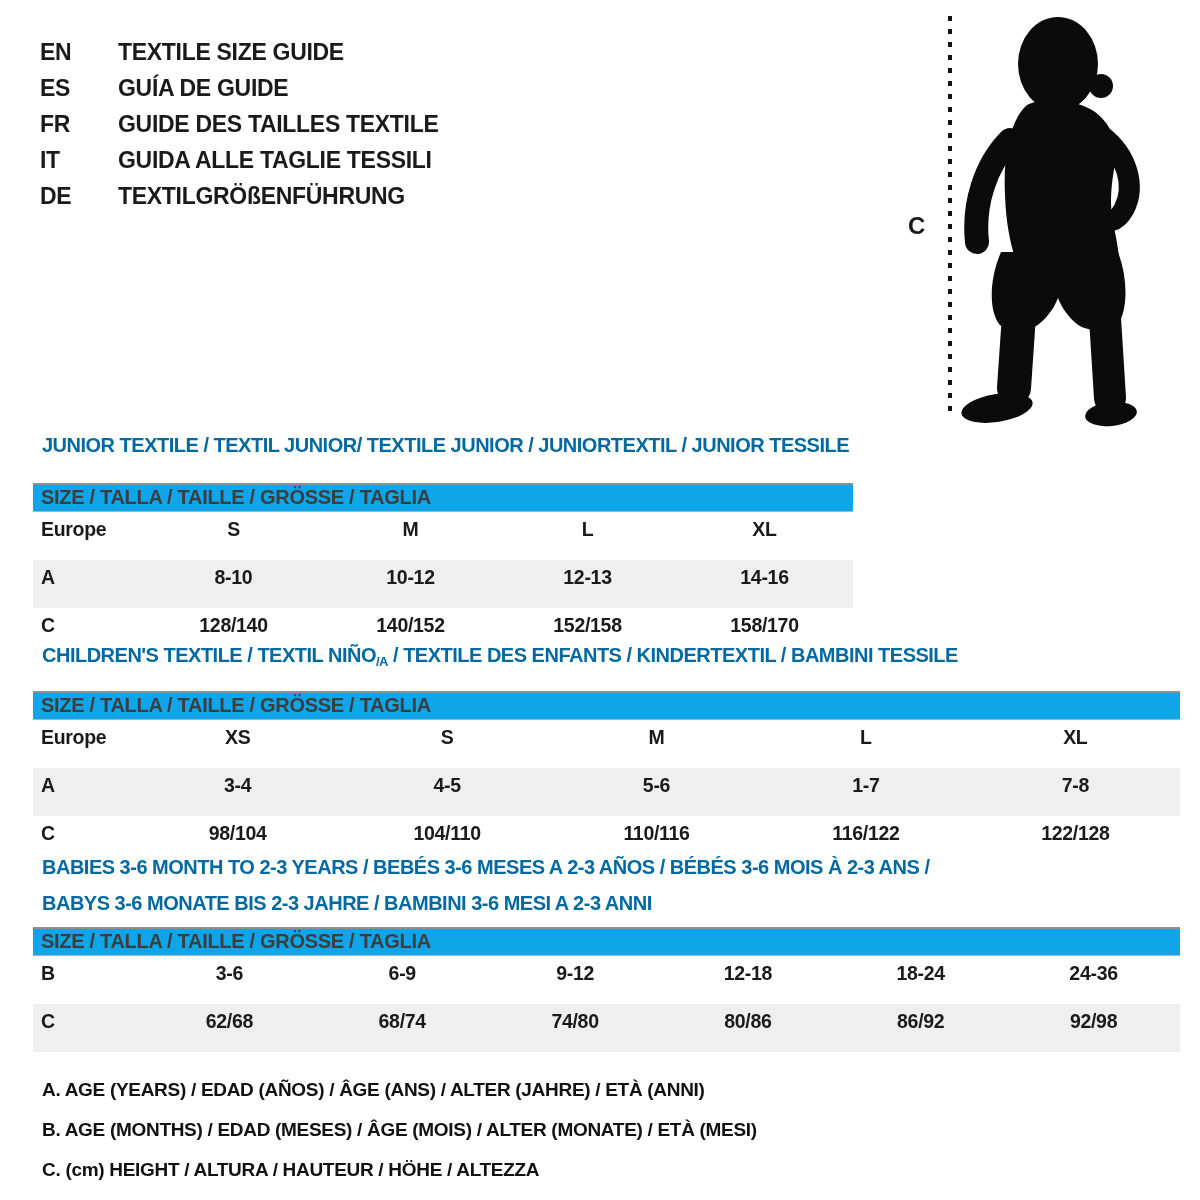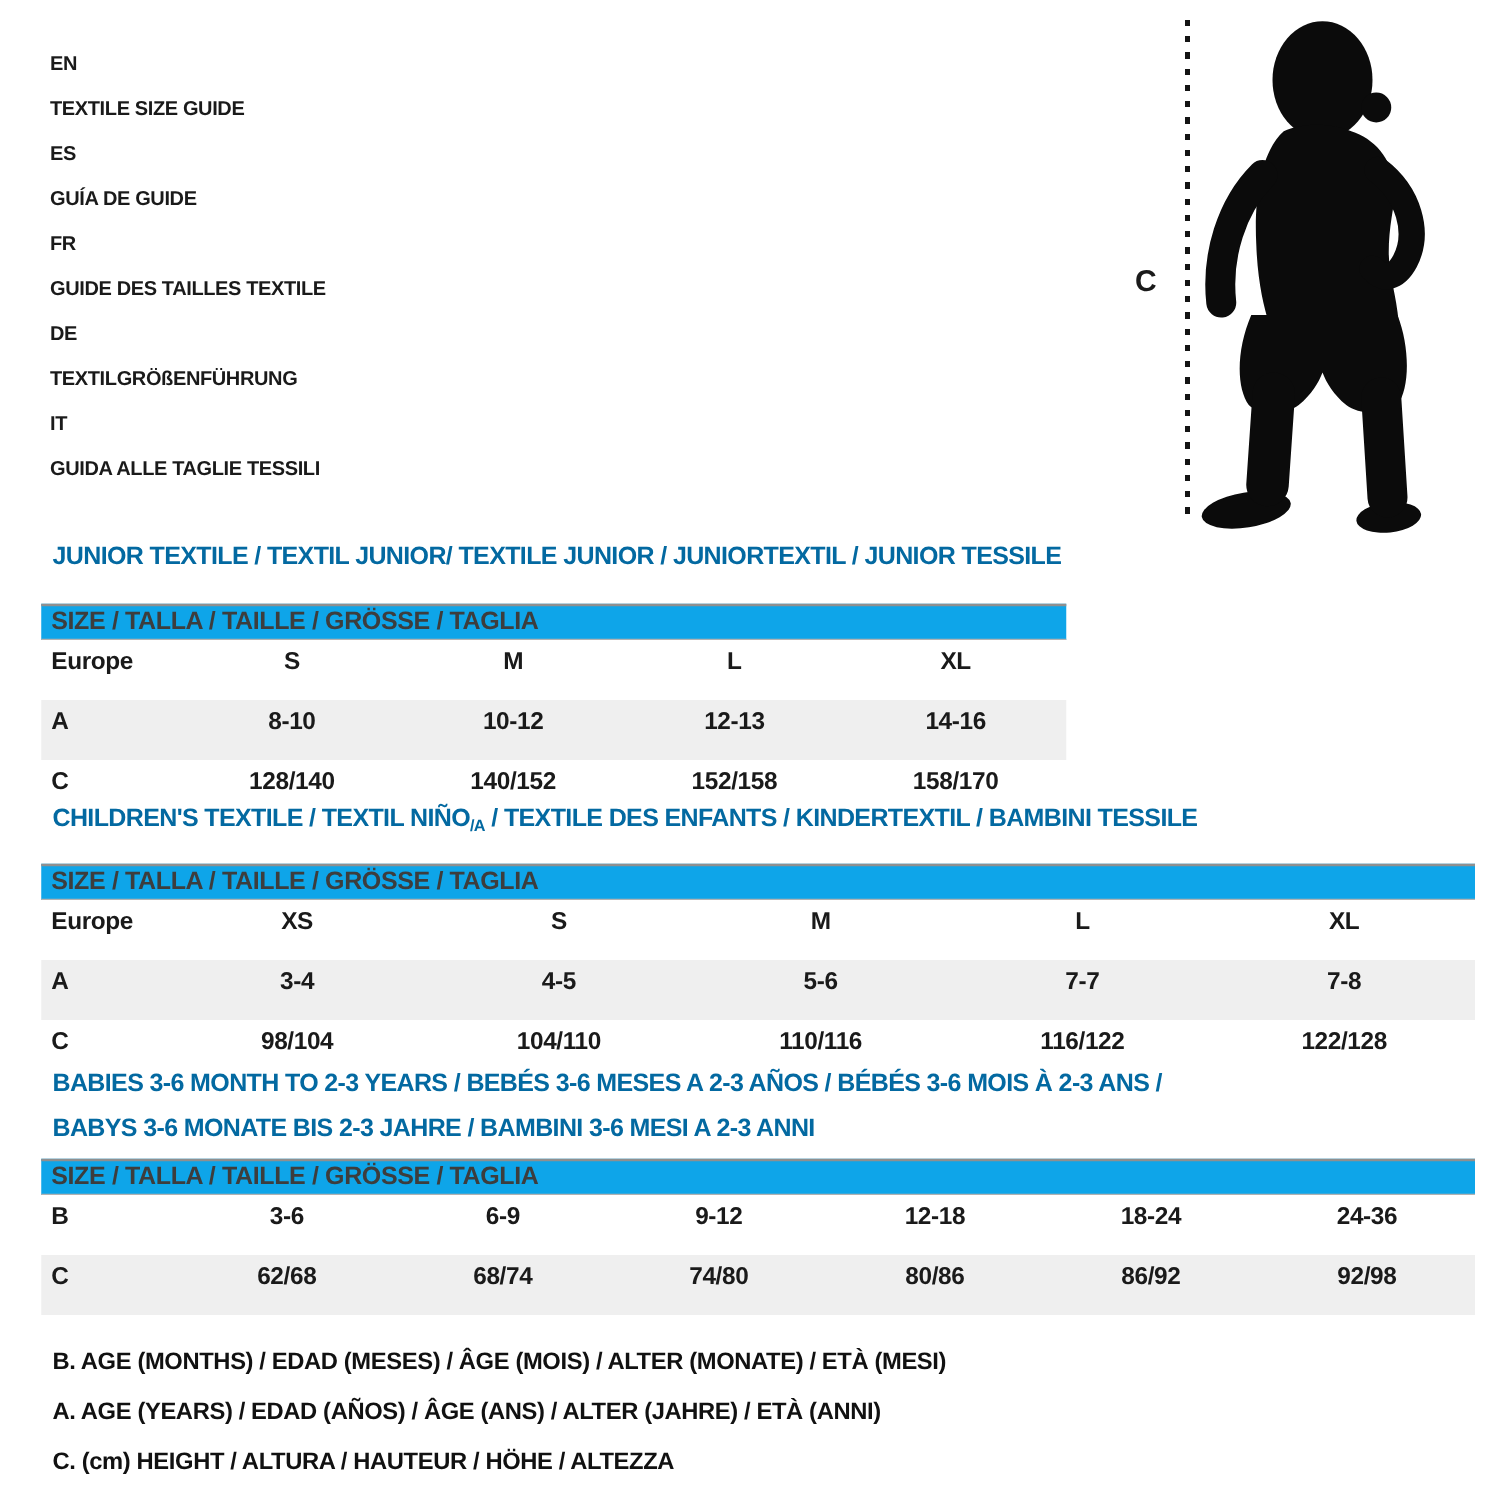--- a/index.html
+++ b/index.html
@@ -12,21 +12,21 @@
   }
   .page {
     position: relative;
     width: 1200px; height: 1200px;
     overflow: hidden;
     font-weight: bold;
   }
 
   
   .lang-list { position: absolute; left: 40px; top: 34px; }
-  .lang-row { display: flex; line-height: 36px; font-size: 16px; letter-spacing: -0.3px; white-space: nowrap; flex-direction: column; }
+  .lang-row { display: flex; line-height: 36px; font-size: 23px; letter-spacing: -0.3px; white-space: nowrap; }
   .lang-code { width: 78px; }
 
   
   .measure-line {
     position: absolute; left: 948px; top: 16px;
     width: 4px; height: 400px;
     background: repeating-linear-gradient(to bottom, #141414 0 5px, transparent 5px 13px);
   }
   .measure-label { position: absolute; left: 908px; top: 212px; font-size: 24px; }
   .silhouette { position: absolute; left: 955px; top: 10px; }
@@ -81,26 +81,26 @@
     </div>
     <div class="lang-row">
       <span class="lang-code">ES</span>
       <span class="lang-label">GUÍA DE GUIDE</span>
     </div>
     <div class="lang-row">
       <span class="lang-code">FR</span>
       <span class="lang-label">GUIDE DES TAILLES TEXTILE</span>
     </div>
     <div class="lang-row">
+      <span class="lang-code">IT</span>
+      <span class="lang-label">GUIDA ALLE TAGLIE TESSILI</span>
+    </div>
+    <div class="lang-row">
       <span class="lang-code">DE</span>
       <span class="lang-label">TEXTILGRÖßENFÜHRUNG</span>
-    </div>
-    <div class="lang-row">
-      <span class="lang-code">IT</span>
-      <span class="lang-label">GUIDA ALLE TAGLIE TESSILI</span>
     </div>
   </div>
 
   <div class="measure-line"></div>
   <div class="measure-label">C</div>
   <svg class="silhouette" width="210" height="430" viewBox="0 0 210 430" xmlns="http://www.w3.org/2000/svg">
     <g fill="#0b0b0b" stroke="none">
       <ellipse cx="103" cy="54" rx="40" ry="47"></ellipse>
       <circle cx="146" cy="76" r="12"></circle>
       <path d="M72,95 C55,110 48,145 50,185 C51,215 56,235 60,248 L164,248 C162,225 156,210 156,192 C156,172 160,155 162,142 C158,115 144,101 126,95 C110,88 86,88 72,95 Z"></path>
@@ -153,21 +153,21 @@
       <span class="cell">S</span>
       <span class="cell">M</span>
       <span class="cell">L</span>
       <span class="cell">XL</span>
     </div>
     <div class="trow alt">
       <span class="rlabel">A</span>
       <span class="cell">3-4</span>
       <span class="cell">4-5</span>
       <span class="cell">5-6</span>
-      <span class="cell">7-7</span>
+      <span class="cell">1-7</span>
       <span class="cell">7-8</span>
     </div>
     <div class="trow">
       <span class="rlabel">C</span>
       <span class="cell">98/104</span>
       <span class="cell">104/110</span>
       <span class="cell">110/116</span>
       <span class="cell">116/122</span>
       <span class="cell">122/128</span>
     </div>
@@ -193,18 +193,18 @@
       <span class="cell">62/68</span>
       <span class="cell">68/74</span>
       <span class="cell">74/80</span>
       <span class="cell">80/86</span>
       <span class="cell">86/92</span>
       <span class="cell">92/98</span>
     </div>
   </div>
 
   <div class="legend">
+    <div class="legend-line">A. AGE (YEARS) / EDAD (AÑOS) / ÂGE (ANS) / ALTER (JAHRE) / ETÀ (ANNI)</div>
     <div class="legend-line">B. AGE (MONTHS) / EDAD (MESES) / ÂGE (MOIS) / ALTER (MONATE) / ETÀ (MESI)</div>
-    <div class="legend-line">A. AGE (YEARS) / EDAD (AÑOS) / ÂGE (ANS) / ALTER (JAHRE) / ETÀ (ANNI)</div>
     <div class="legend-line">C. (cm) HEIGHT / ALTURA / HAUTEUR / HÖHE / ALTEZZA</div>
   </div>
 
 </div>
 
 </body></html>

